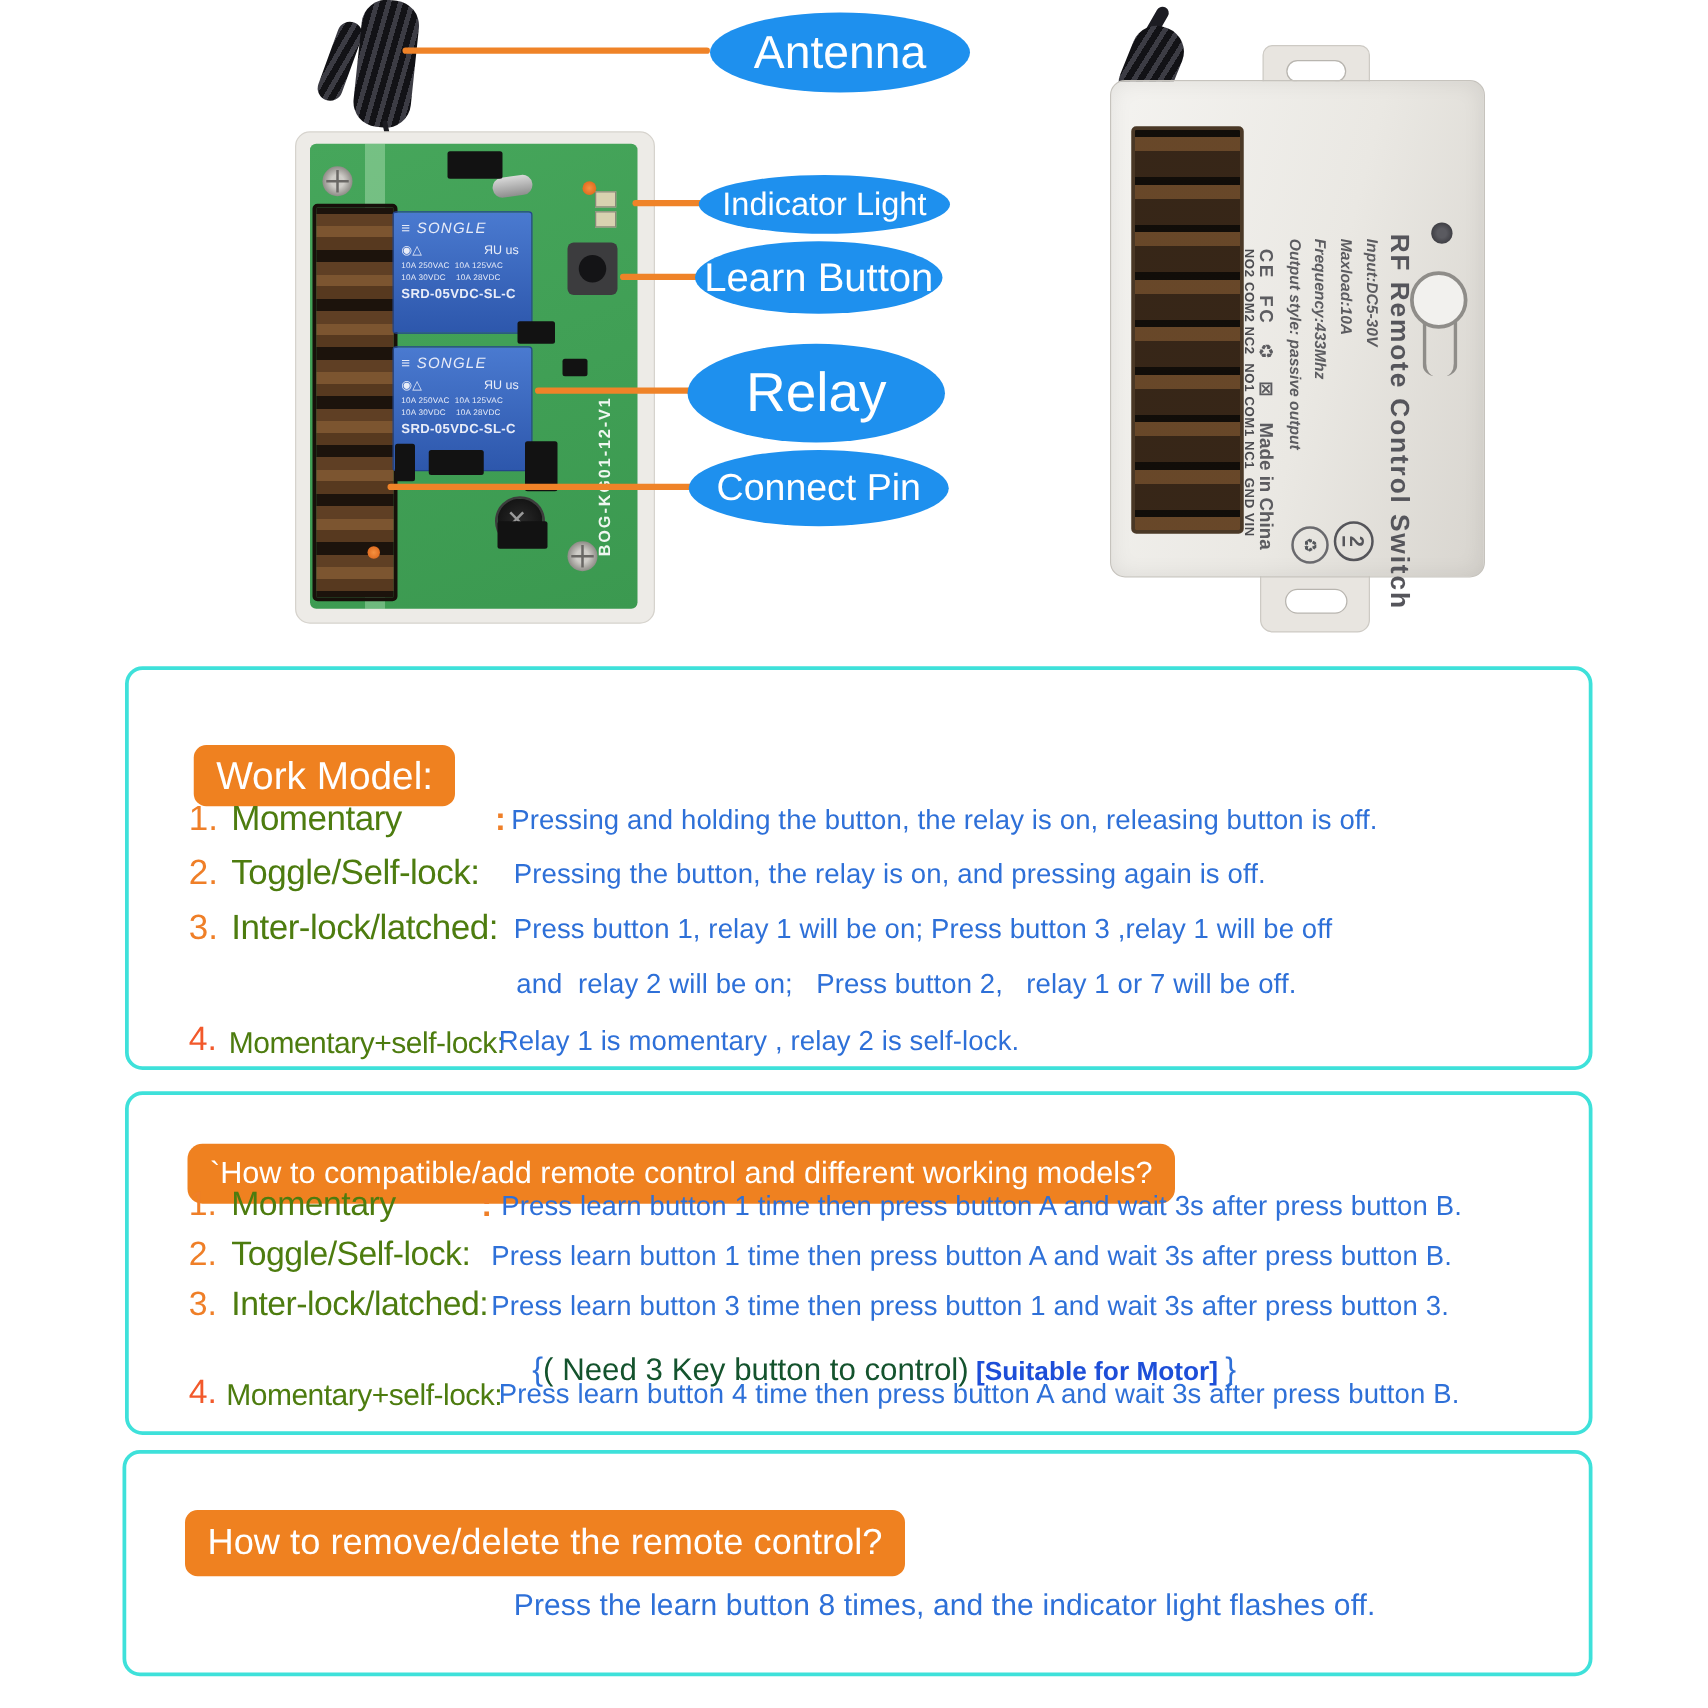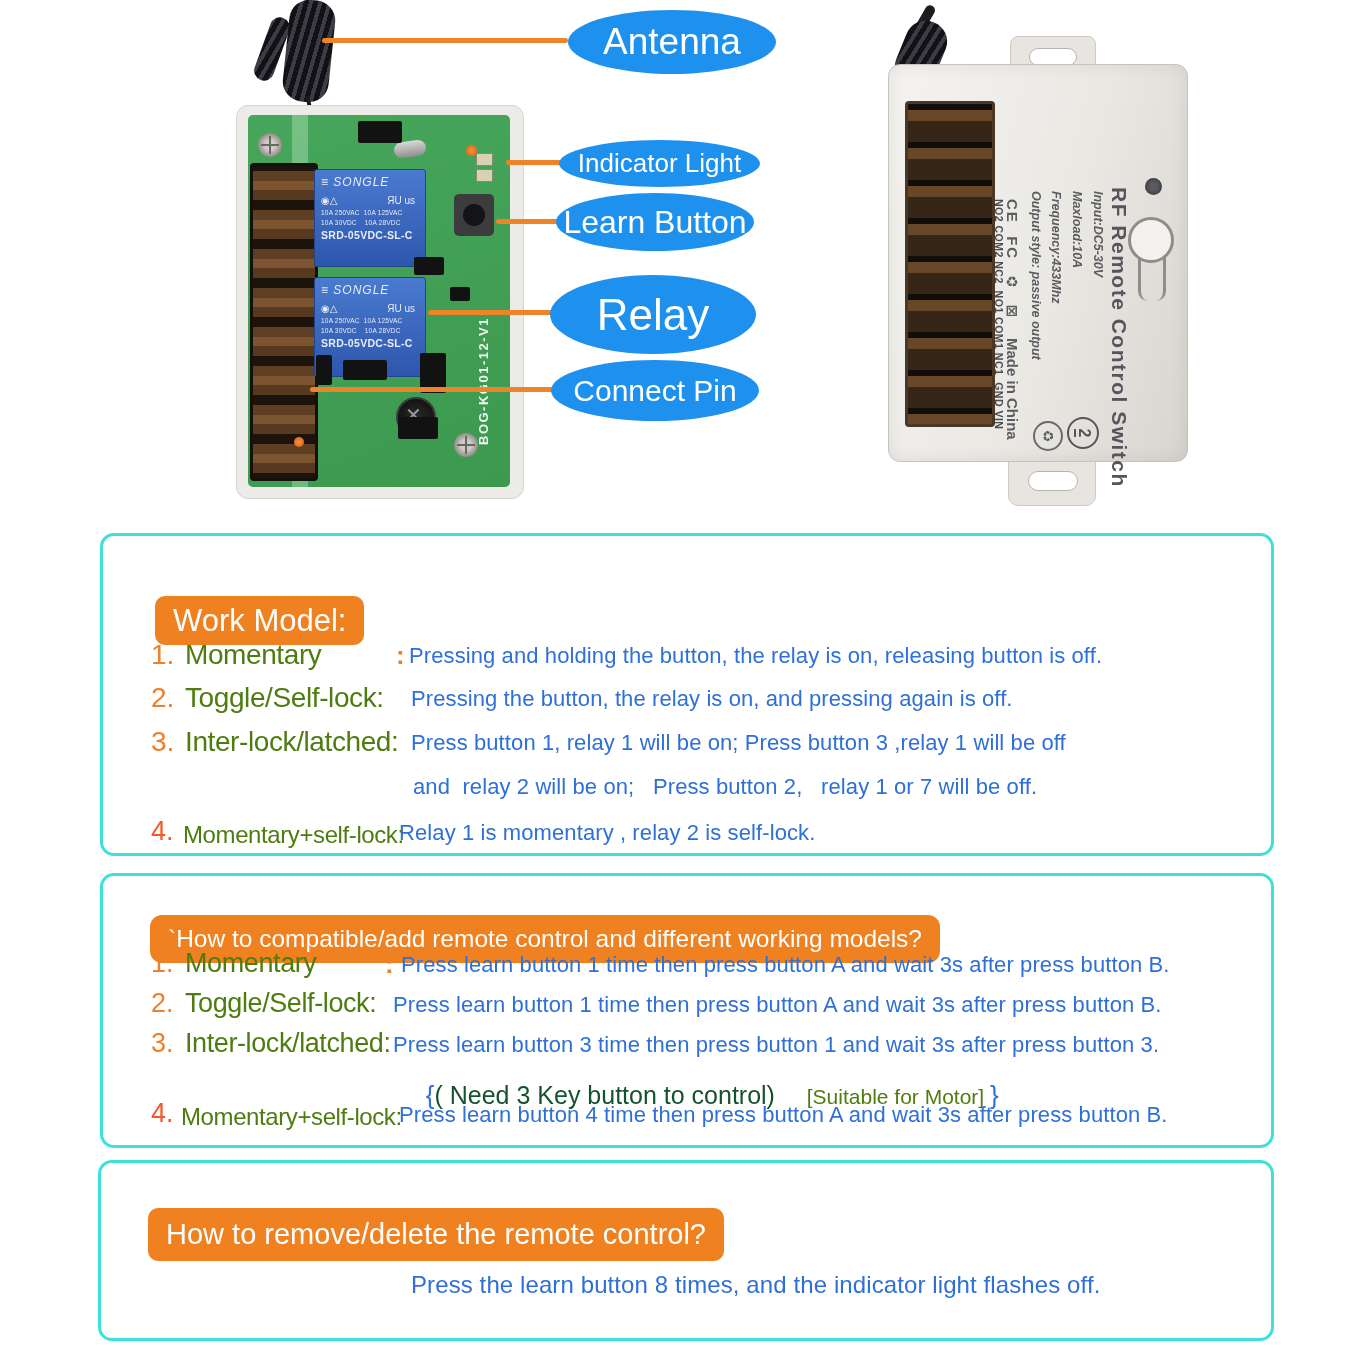--- a/index.html
+++ b/index.html
@@ -15,21 +15,21 @@
   .badge{position:absolute;background:#EF8120;color:#fff;border-radius:10px;
          display:flex;align-items:center;padding:0 18px;white-space:pre;margin-top:20px;}
   .num{position:absolute;color:#EF7F28;font-size:28px;white-space:pre;}
   .num4{color:#F2592B;font-size:27px;}
   .lab{position:absolute;color:#4d7c0f;font-size:28px;letter-spacing:-0.4px;white-space:pre;}
   .lab-sm{font-size:24px;}
   .colon{position:absolute;color:#EF7F28;font-size:26px;font-weight:bold;}
   .desc{position:absolute;color:#2E70D8;font-size:22px;letter-spacing:0.1px;white-space:pre;}
   .note-blue{color:#2E70D8;font-size:26px;}
   .note-red{color:#14532d;font-size:25px;}
-  .note-blue-sm{color:#4d7c0f;font-size:21px;font-weight:normal;margin-left:26px;}
+  .note-blue-sm{color:#1d4ed8;font-size:21px;font-weight:bold;}
   
   #pcb{left:236px;top:105px;width:286px;height:392px;}
   .pcb-plate{left:0;top:0;width:100%;height:100%;background:#edebe7;border:1px solid #d6d3cd;border-radius:12px;}
   .pcb-board{left:12px;top:10px;width:262px;height:372px;background:linear-gradient(160deg,#46a65b,#3b9950);border-radius:5px;}
   .pcb-strip{left:44px;top:0;width:16px;height:100%;background:rgba(230,255,230,0.30);}
   .tblock{left:2px;top:48px;width:62px;height:312px;border:3px solid #17100a;border-radius:4px;
           background:repeating-linear-gradient(180deg,#1c130c 0 5px,#5f3f24 5px 15px,#7c5530 15px 24px,#57391f 24px 34px,#1c130c 34px 39px);}
   .relay{position:absolute;width:112px;background:linear-gradient(180deg,#4a7ad0,#2d57ac);
          border:1px solid #24448c;border-radius:3px;color:#e8ecf8;padding:5px 4px 3px 6px;box-sizing:border-box;}
   .relay .r-brand{font-size:12px;font-weight:normal;font-style:italic;letter-spacing:1px;}

